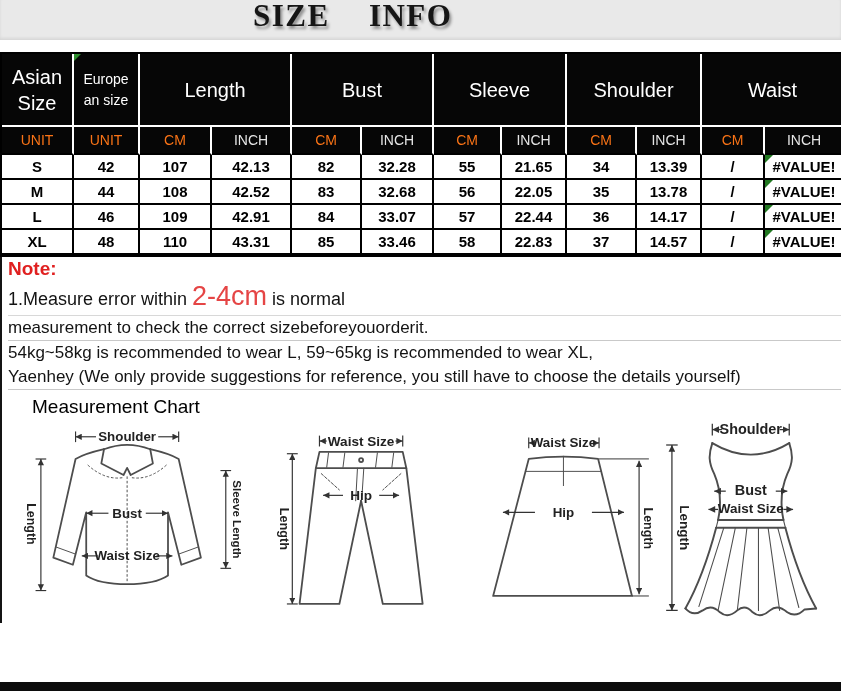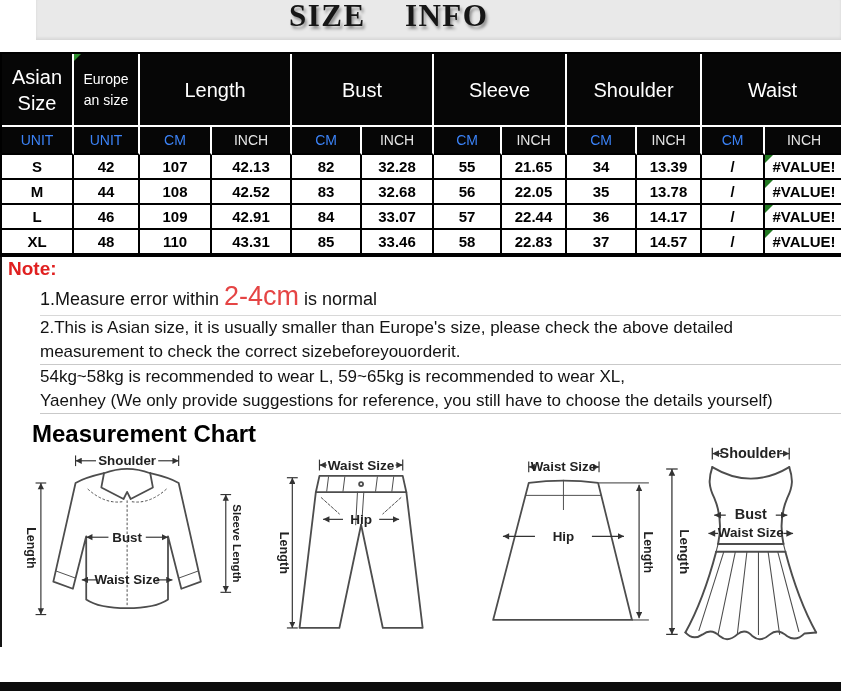--- a/index.html
+++ b/index.html
@@ -1,57 +1,57 @@
 <!DOCTYPE html>
 <html><head>
 <meta charset="utf-8">
 <style>
   html,body{margin:0;padding:0;background:#fff;}
   .page{position:relative;width:841px;height:691px;overflow:hidden;background:#fff;
         font-family:"Liberation Sans",sans-serif;}
 
   
   .title-band{height:40px;background:#e9e9e9;position:relative;
-              box-shadow:inset 0 -2px 3px rgba(0,0,0,0.08);margin-left:36px;}
+              box-shadow:inset 0 -2px 3px rgba(0,0,0,0.08);}
   .main-title{position:absolute;left:253px;top:-2px;font-family:"Liberation Serif",serif;
               font-size:31px;font-weight:700;color:#161616;letter-spacing:1.5px;word-spacing:30px;
               text-shadow:2px 3px 3px rgba(0,0,0,0.38);}
 
   
   table.size-table{margin-top:12px;border-collapse:separate;border-spacing:0;width:841px;
                    table-layout:fixed;border:2px solid #000;}
   .size-table th,.size-table td{padding:0;text-align:center;vertical-align:middle;overflow:hidden;}
   .hdr{background:#060606;color:#fff;height:71px;font-size:20px;font-weight:400;
        border-right:2px solid #fff;border-bottom:2px solid #fff;position:relative;line-height:1.3;}
   .hdr.eu{font-size:14px;font-weight:400;line-height:1.5;}
   .hdr:last-child{border-right:0;}
-  .unit{background:#060606;color:#3b82f6;height:26px;font-size:14px;font-weight:400;
+  .unit{background:#060606;color:#f97316;height:26px;font-size:14px;font-weight:400;
         border-right:2px solid #fff;border-bottom:2px solid #000;}
   .unit.inch{color:#e5e5e5;margin-top:28px;}
   .unit:last-child{border-right:0;}
   .size-table tbody td{background:#fff;color:#000;height:23px;font-size:15px;font-weight:700;
         border-right:2px solid #000;border-bottom:2px solid #000;}
   .size-table tbody td:last-child{border-right:0;}
   td.yellow{background:#fdfd00;}
   td.value-cell{background:#fdfd00;position:relative;font-size:14px;}
   .corner{position:absolute;top:0;left:0;width:0;height:0;
           border-top:8px solid #217821;border-right:8px solid transparent;}
   .corner-eu{border-top:7px solid #2f8f2f;border-right:7px solid transparent;}
 
   
   .notes{border-left:2px solid #141414;padding-left:6px;}
   .note-heading{color:#e02020;font-weight:700;font-size:19px;line-height:24px;padding-top:0;}
-  .note-line{font-size:17px;color:#131313;line-height:24px;white-space:nowrap;margin-left:32px;}
+  .note-line{font-size:17px;color:#131313;line-height:24px;white-space:nowrap;}
   .note-line1{font-size:18px;line-height:31px;border-bottom:1px solid #d8d8d8;}
   .note-line1 .hl{color:#e54545;font-size:27px;}
   .hairline{border-bottom:1px solid #c9c9c9;}
 
   
   .chart-section{border-left:2px solid #141414;position:relative;height:233px;}
-  .chart-title{font-weight:700;font-size:24px;color:#000;padding:6px 0 0 30px;}
+  .chart-title{font-weight:400;font-size:19px;color:#000;padding:6px 0 0 30px;}
   .diagrams{position:absolute;top:30px;left:0;width:841px;display:flex;align-items:flex-start;}
   .mc{display:block;overflow:visible;}
   .mc text{font-family:"Liberation Sans",sans-serif;fill:#222;font-weight:600;}
   .mc .garment{stroke:#4d4d4d;stroke-width:2;fill:none;stroke-linejoin:round;stroke-linecap:round;}
   .mc .thin{stroke-width:1.1;}
   .mc .meas{stroke:#333;stroke-width:1.3;fill:none;}
   .shirt-svg{width:224px;height:178px;margin:6px 0 0 14px;}
   .pants-svg{width:172px;height:181px;margin:12px 0 0 36px;}
   .skirt-svg{width:178px;height:178px;margin:14px 0 0 30px;}
   .dress-svg{width:162px;height:200px;margin:0 0 0 8px;}
@@ -163,21 +163,20 @@
         <td class="yellow">14.57</td>
         <td>/</td>
         <td class="value-cell"><span class="corner"></span><span>#VALUE!</span></td>
       </tr>
     </tbody>
   </table>
 
   <div class="notes">
     <div class="note-heading">Note:</div>
     <div class="note-line note-line1"><span>1.Measure error within </span><span class="hl">2-4cm</span><span> is normal</span></div>
-    <div class="note-line">2.This is Asian size, it is usually smaller than Europe's size, please check the above detailed</div>
     <div class="note-line hairline">measurement to check the correct sizebeforeyouorderit.</div>
     <div class="note-line">54kg~58kg is recommended to wear L, 59~65kg is recommended to wear XL,</div>
     <div class="note-line hairline">Yaenhey (We only provide suggestions for reference, you still have to choose the details yourself)</div>
   </div>
 
   <div class="chart-section">
     <div class="chart-title">Measurement Chart</div>
     <div class="diagrams">
 
       <svg class="mc shirt-svg" viewBox="0 0 252 200">

